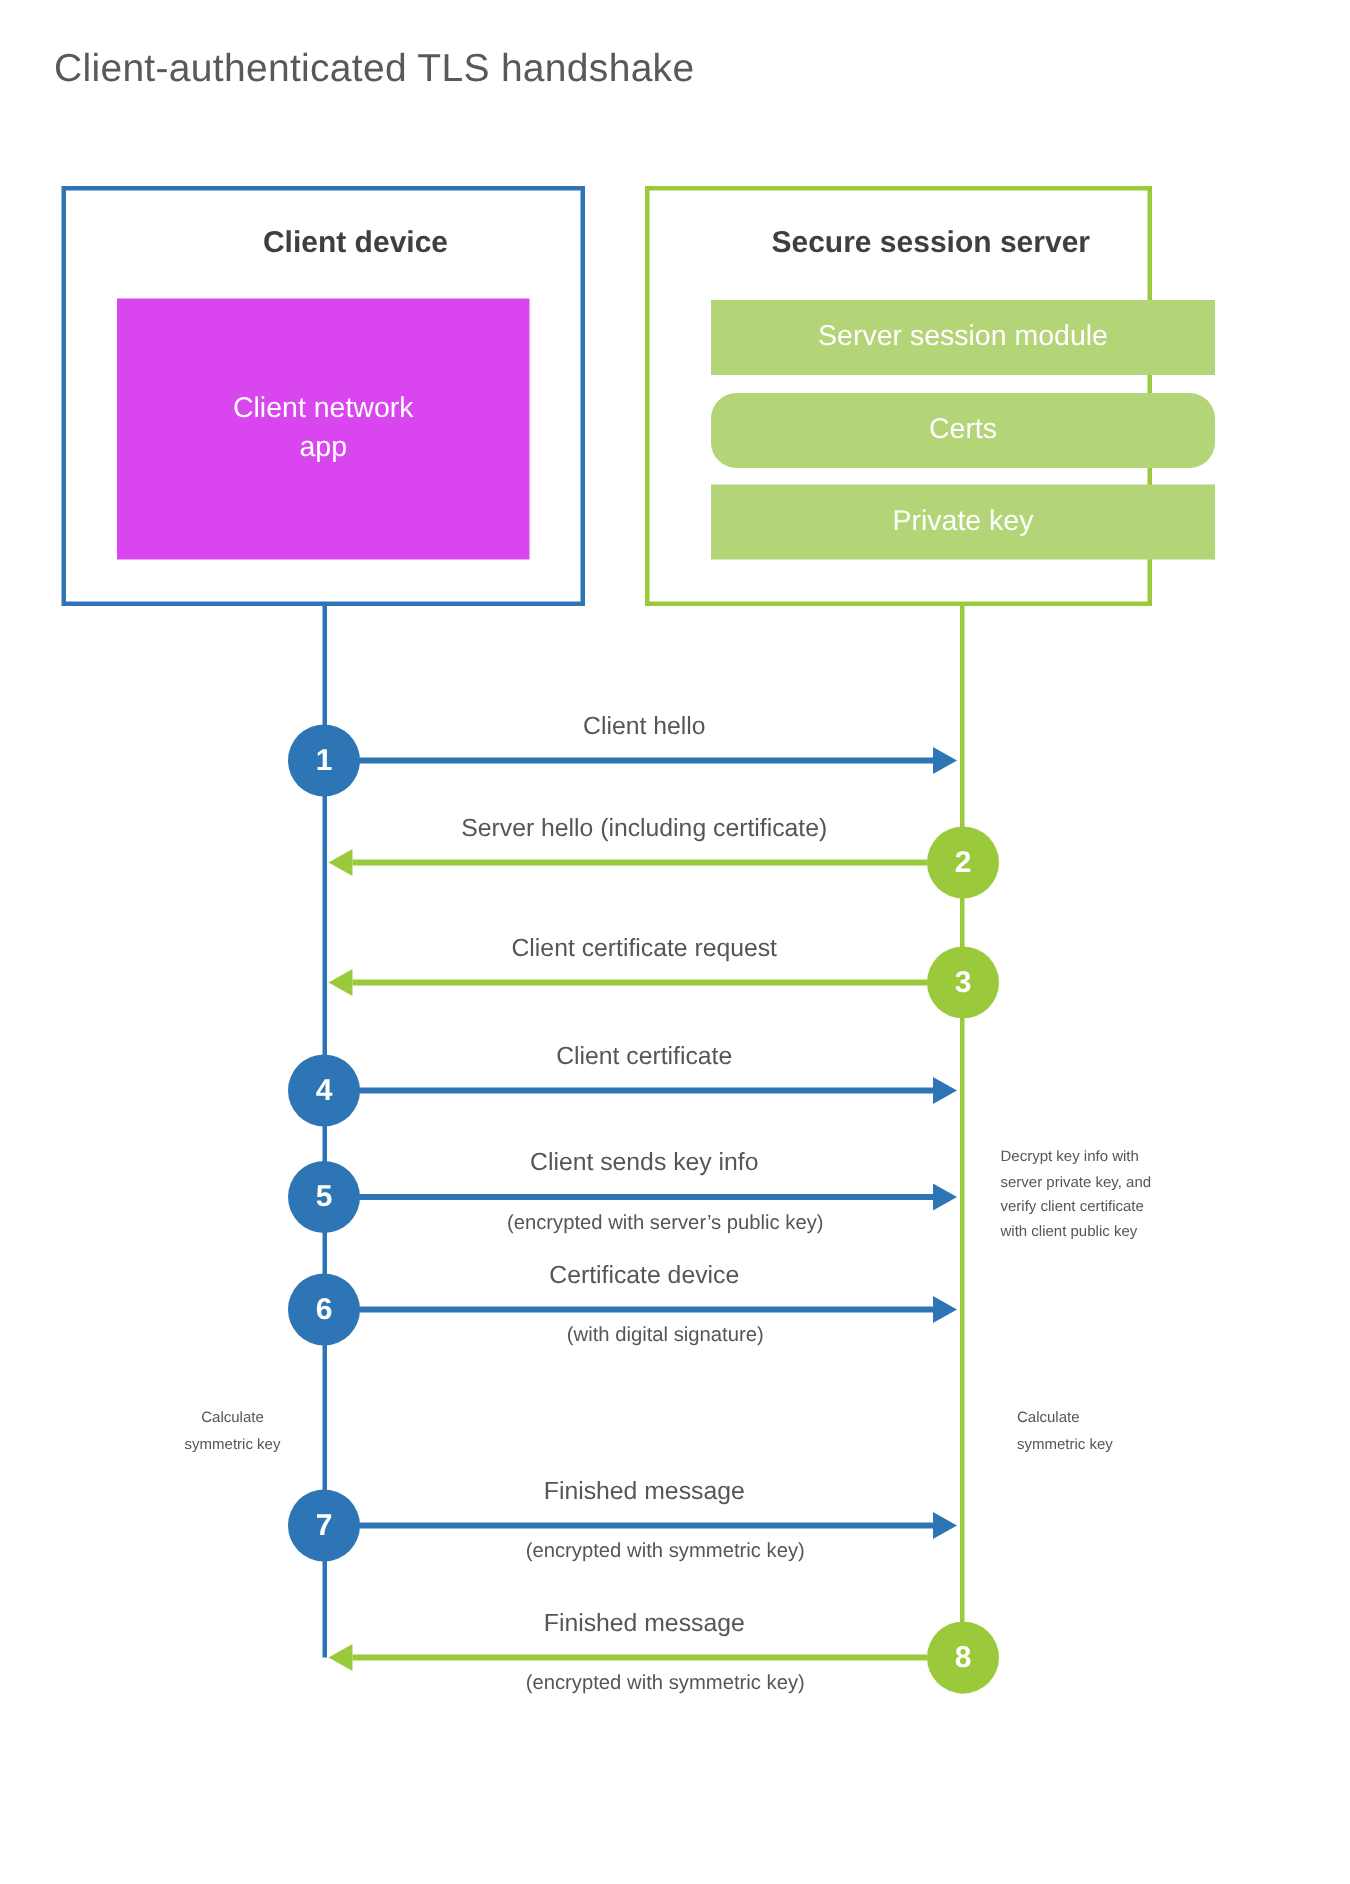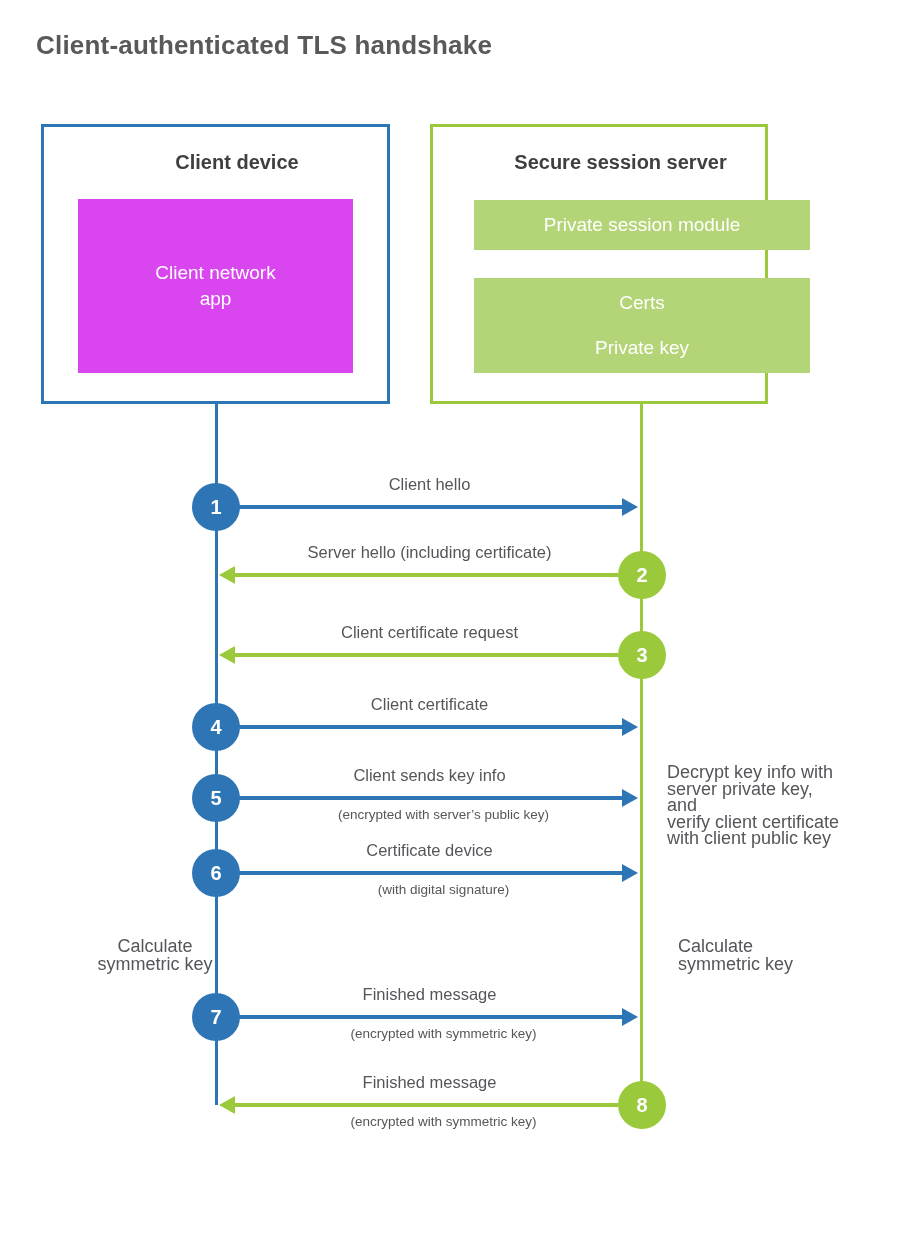--- a/index.html
+++ b/index.html
@@ -7,21 +7,21 @@
   body {
     width: 900px; height: 1256px;
     font-family: "Liberation Sans", "DejaVu Sans", sans-serif;
     position: relative; overflow: hidden;
   }
   .canvas { position: absolute; left: 0; top: 0; width: 900px; height: 1256px; }
 
   
   .page-title {
     position: absolute; left: 36px; top: 30px;
-    font-size: 26px; font-weight: 700; color: #595959; letter-spacing: 0.2px;
+    font-size: 26px; font-weight: 400; color: #595959; letter-spacing: 0.2px;
   }
 
   
   .actor-box { position: absolute; top: 124px; height: 280px; background: #fff; }
   .client-box { left: 41px; width: 349px; border: 3px solid #2e75b6; }
   .server-box { left: 430px; width: 338px; border: 3px solid #9aca3c; }
   .actor-title {
     position: absolute; left: 0; top: 24px; width: 100%;
     text-align: center; font-size: 20px; font-weight: 700; color: #3f3f3f; padding-left: 43px;
   }
@@ -30,21 +30,21 @@
     background: #d946ef; color: #ffffff; font-size: 19px;
     display: flex; align-items: center; justify-content: center;
     text-align: center; white-space: pre-line; line-height: 26px;
   }
   .server-bar {
     position: absolute; left: 41px; width: 336px; height: 50px;
     background: #b3d577; color: #ffffff; font-size: 19px;
     display: flex; align-items: center; justify-content: center; text-align: center;
   }
   .bar-0 { top: 73px; }
-  .bar-1 { top: 151px; }
+  .bar-1 { top: 135px; border-radius: 17px; }
   .bar-2 { top: 196px; }
 
   
   .lifeline { position: absolute; width: 3px; top: 404px; }
   .lifeline-client { left: 215px; height: 701px; background: #2e75b6; }
   .lifeline-server { left: 640px; height: 725px; background: #9aca3c; }
 
   
   .s1 { --y: 507px; } .s2 { --y: 575px; } .s3 { --y: 655px; } .s4 { --y: 727px; }
   .s5 { --y: 798px; } .s6 { --y: 873px; } .s7 { --y: 1017px; } .s8 { --y: 1105px; }
@@ -69,42 +69,42 @@
   .step .label {
     position: absolute; left: 217px; width: 425px; text-align: center;
     top: calc(var(--y) - 32px); font-size: 16.5px; color: #55565a;
   }
   .step .sub {
     position: absolute; left: 231px; width: 425px; text-align: center;
     top: calc(var(--y) + 9px); font-size: 13.5px; color: #55565a;
   }
 
   
-  .note { position: absolute; font-size: 18px; color: #55565a;
+  .note { position: absolute; font-size: 10px; color: #55565a;
     line-height: 16.5px; white-space: pre-line; }
   .note-decrypt { left: 667px; top: 764px; width: 175px; text-align: left; }
   .note-calc-left { left: 85px; top: 937px; width: 140px; text-align: center; line-height: 18px; }
   .note-calc-right { left: 678px; top: 937px; width: 140px; text-align: left; line-height: 18px; }
 </style>
 </head>
 <body>
 
 <div class="canvas">
 
   <div class="page-title">Client-authenticated TLS handshake</div>
 
   <div class="actor-box client-box">
     <div class="actor-title">Client device</div>
     <div class="app-box">Client network
 app</div>
   </div>
 
   <div class="actor-box server-box">
     <div class="actor-title">Secure session server</div>
-    <div class="server-bar bar-0">Private session module</div>
+    <div class="server-bar bar-0">Server session module</div>
     <div class="server-bar bar-1">Certs</div>
     <div class="server-bar bar-2">Private key</div>
   </div>
 
   <div class="lifeline lifeline-client"></div>
   <div class="lifeline lifeline-server"></div>
 
   <div class="step right s1">
     <div class="line"></div>
     <div class="head"></div>

